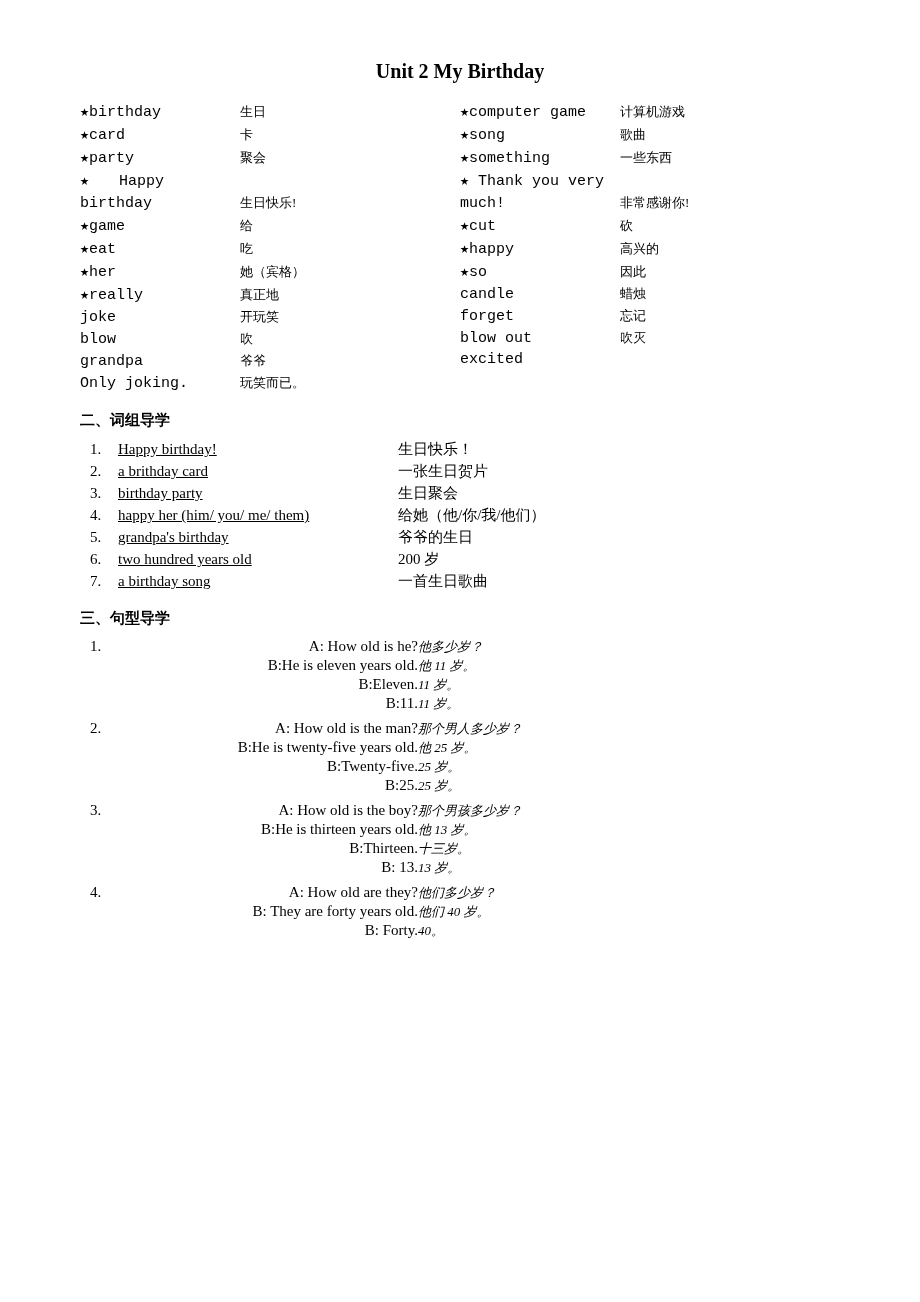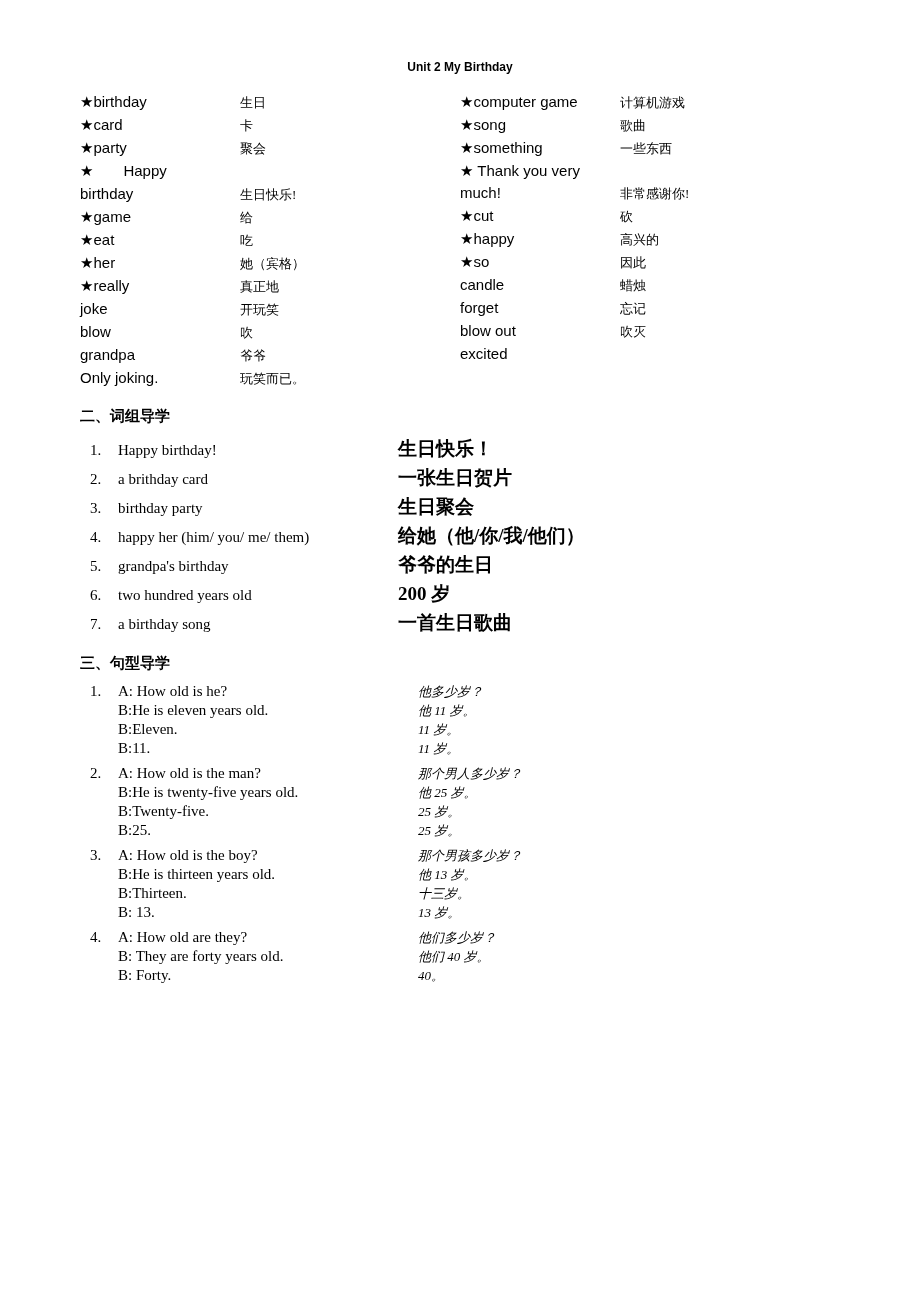--- a/index.html
+++ b/index.html
@@ -8,23 +8,23 @@
       font-family: "SimSun", "宋体", serif;
       font-size: 15px;
       color: #000;
       width: 920px;
       min-height: 1302px;
       padding: 60px 80px;
     }
     .page-title {
       text-align: center;
       font-weight: bold;
-      font-size: 12px;
+      font-size: 20px;
       margin-bottom: 18px;
-      font-family: Liberation Sans, sans-serif;
+      font-family: Liberation Serif, serif;
     }
     .section-heading {
       font-size: 15px;
       font-weight: bold;
       margin-bottom: 10px;
       margin-top: 8px;
     }
     .vocab-grid {
       display: grid;
       grid-template-columns: 1fr 1fr;
@@ -37,21 +37,21 @@
       gap: 2px;
     }
     .vocab-row {
       display: flex;
       align-items: baseline;
       gap: 0;
       padding: 1px 0;
     }
     .vocab-en {
       min-width: 160px;
-      font-family: Liberation Sans, sans-serif;
+      font-family: Liberation Mono, monospace;
       font-size: 15px;
     }
     .vocab-cn {
       font-size: 13px;
       min-width: 120px;
     }
     .section-divider {
       margin: 18px 0 10px 0;
     }
     .phrase-list {
@@ -65,24 +65,24 @@
       margin-bottom: 3px;
       padding-left: 10px;
     }
     .phrase-num {
       min-width: 28px;
       font-family: "Times New Roman", serif;
     }
     .phrase-en {
       min-width: 280px;
       font-family: "Times New Roman", serif;
+      text-decoration: underline;
     }
     .phrase-cn {
-      font-size: 19px;
-      font-weight: bold;
+      font-size: 15px;
     }
     .sentence-list {
       list-style: none;
       padding: 0;
       margin: 0;
     }
     .sentence-item {
       margin-bottom: 6px;
       padding-left: 10px;
     }
@@ -91,20 +91,21 @@
       font-family: "Times New Roman", serif;
       float: left;
     }
     .sentence-block {
       margin-left: 28px;
     }
     .sentence-row {
       display: flex;
       align-items: baseline;
       margin-bottom: 1px;
+      text-align: right;
     }
     .sentence-en {
       min-width: 300px;
       font-family: "Times New Roman", serif;
     }
     .sentence-cn {
       font-size: 13px;
       font-style: italic;
     }
     .clearfix::after { content: ""; display: table; clear: both; }

